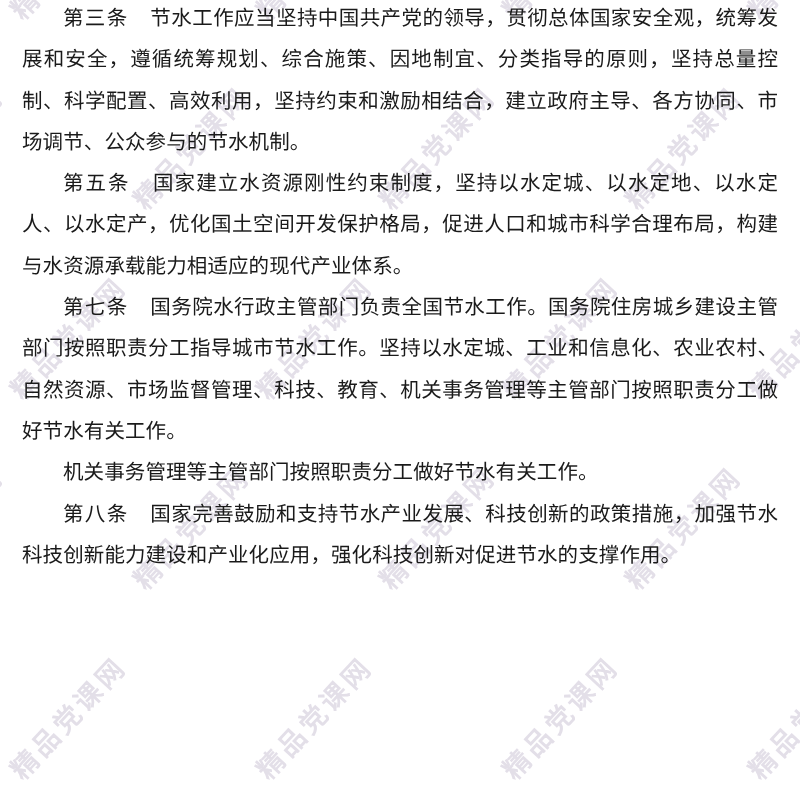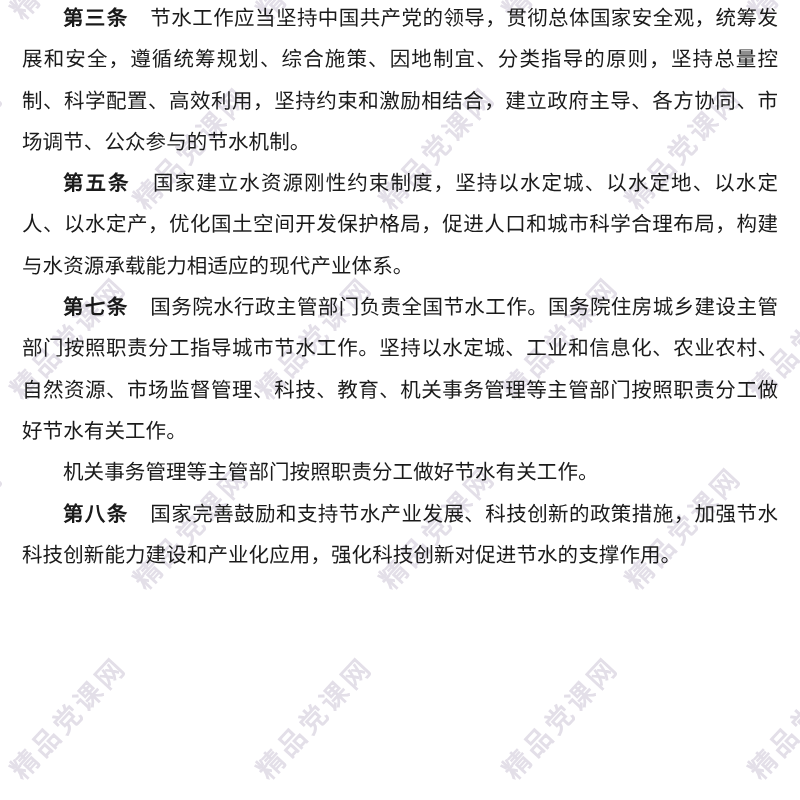--- a/index.html
+++ b/index.html
@@ -55,21 +55,21 @@
     line-height: 41.3px;
     color: #1a1a1a;
     text-align: justify;
     text-justify: inter-character;
     text-indent: 2em;
     letter-spacing: 0.1px;
     -webkit-font-smoothing: antialiased;
   }
 
   .para .art-label {
-    font-weight: 700;
+    font-weight: 400;
     letter-spacing: 1px;
   }
   .para .art-gap {
     display: inline-block;
     width: 1.05em;
   }
 
   
   #p-art3 { margin-top: -2px; }
 

